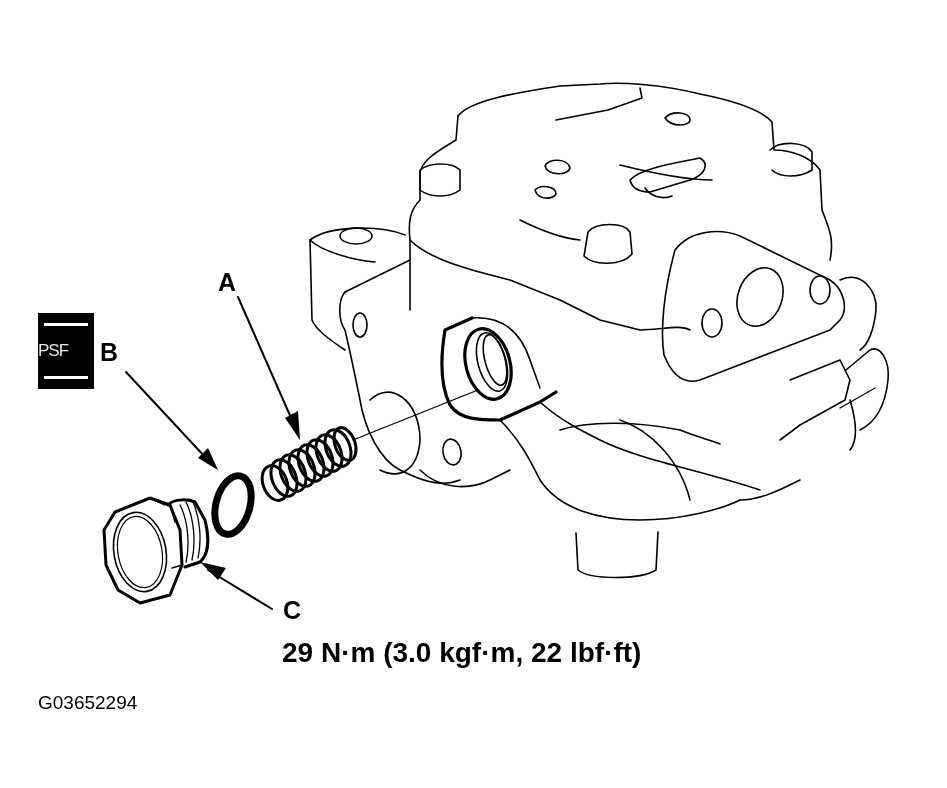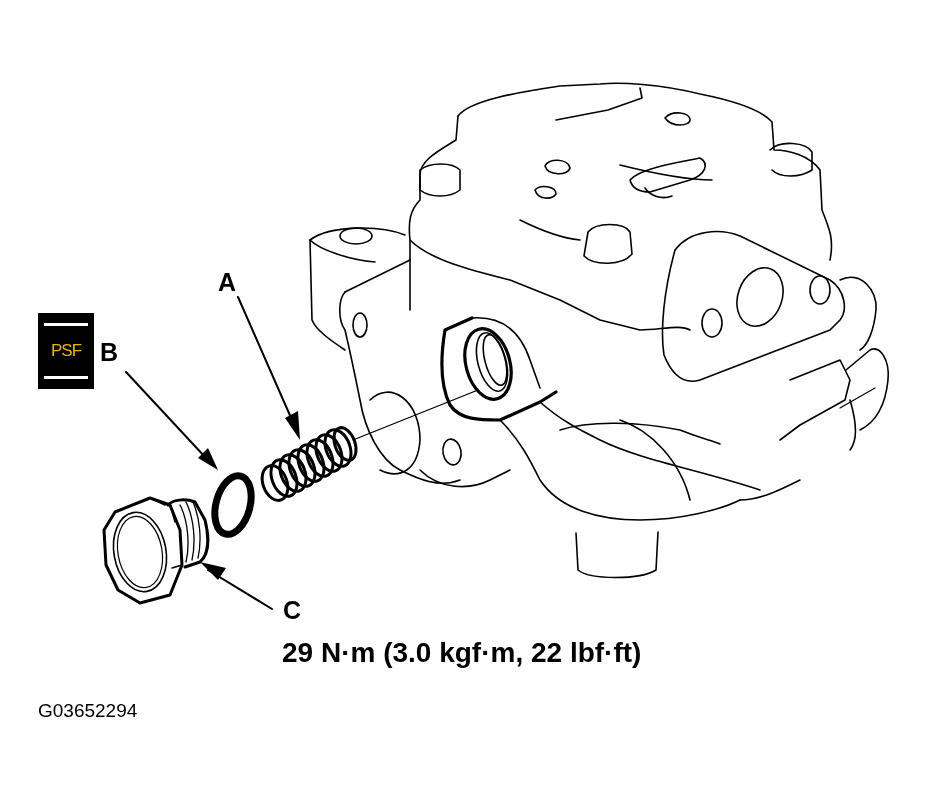--- a/index.html
+++ b/index.html
@@ -1,23 +1,23 @@
 <!DOCTYPE html>
 <html><head>
 <meta charset="utf-8">
 <style>
   html, body { margin: 0; padding: 0; background: #ffffff; }
   body { width: 947px; height: 788px; position: relative; overflow: hidden;
          font-family: "Liberation Sans", sans-serif; color: #000; }
   .lbl { position: absolute; font-weight: bold; font-size: 25px; line-height: 1; }
   #torque { position: absolute; left: 282px; top: 637px; font-weight: bold; font-size: 28px; white-space: nowrap; }
-  #figid { position: absolute; left: 38px; top: 692px; font-size: 19px; margin-top: 8px; }
+  #figid { position: absolute; left: 38px; top: 692px; font-size: 19px; }
   #psf { position: absolute; left: 38px; top: 313px; width: 56px; height: 76px; background: #000; }
   #psf .bar { position: absolute; left: 6px; right: 6px; height: 3px; background: #fff; }
-  #psf .txt { position: absolute; left: 0; right: 0; top: 28px; text-align: center; color: #eab308;
+  #psf .txt { position: absolute; left: 0; right: 0; top: 28px; color: #e5e5e5;
               font-size: 17px; font-family: "Liberation Sans Narrow","Liberation Sans", sans-serif; letter-spacing: -1px; }
   svg { position: absolute; left: 0; top: 0; }
 </style>
 </head>
 <body>
 
 <svg width="947" height="788" viewBox="0 0 947 788" fill="none" stroke="#000" stroke-width="1.6" stroke-linecap="round" stroke-linejoin="round">
 
   <g>
     <path d="M458,116 C470,100 520,92 560,86 L600,84 C620,82 660,84 700,94 C730,100 760,108 772,122 L774,150 C790,150 810,156 820,170 L822,210 C830,230 834,240 830,260"></path>

